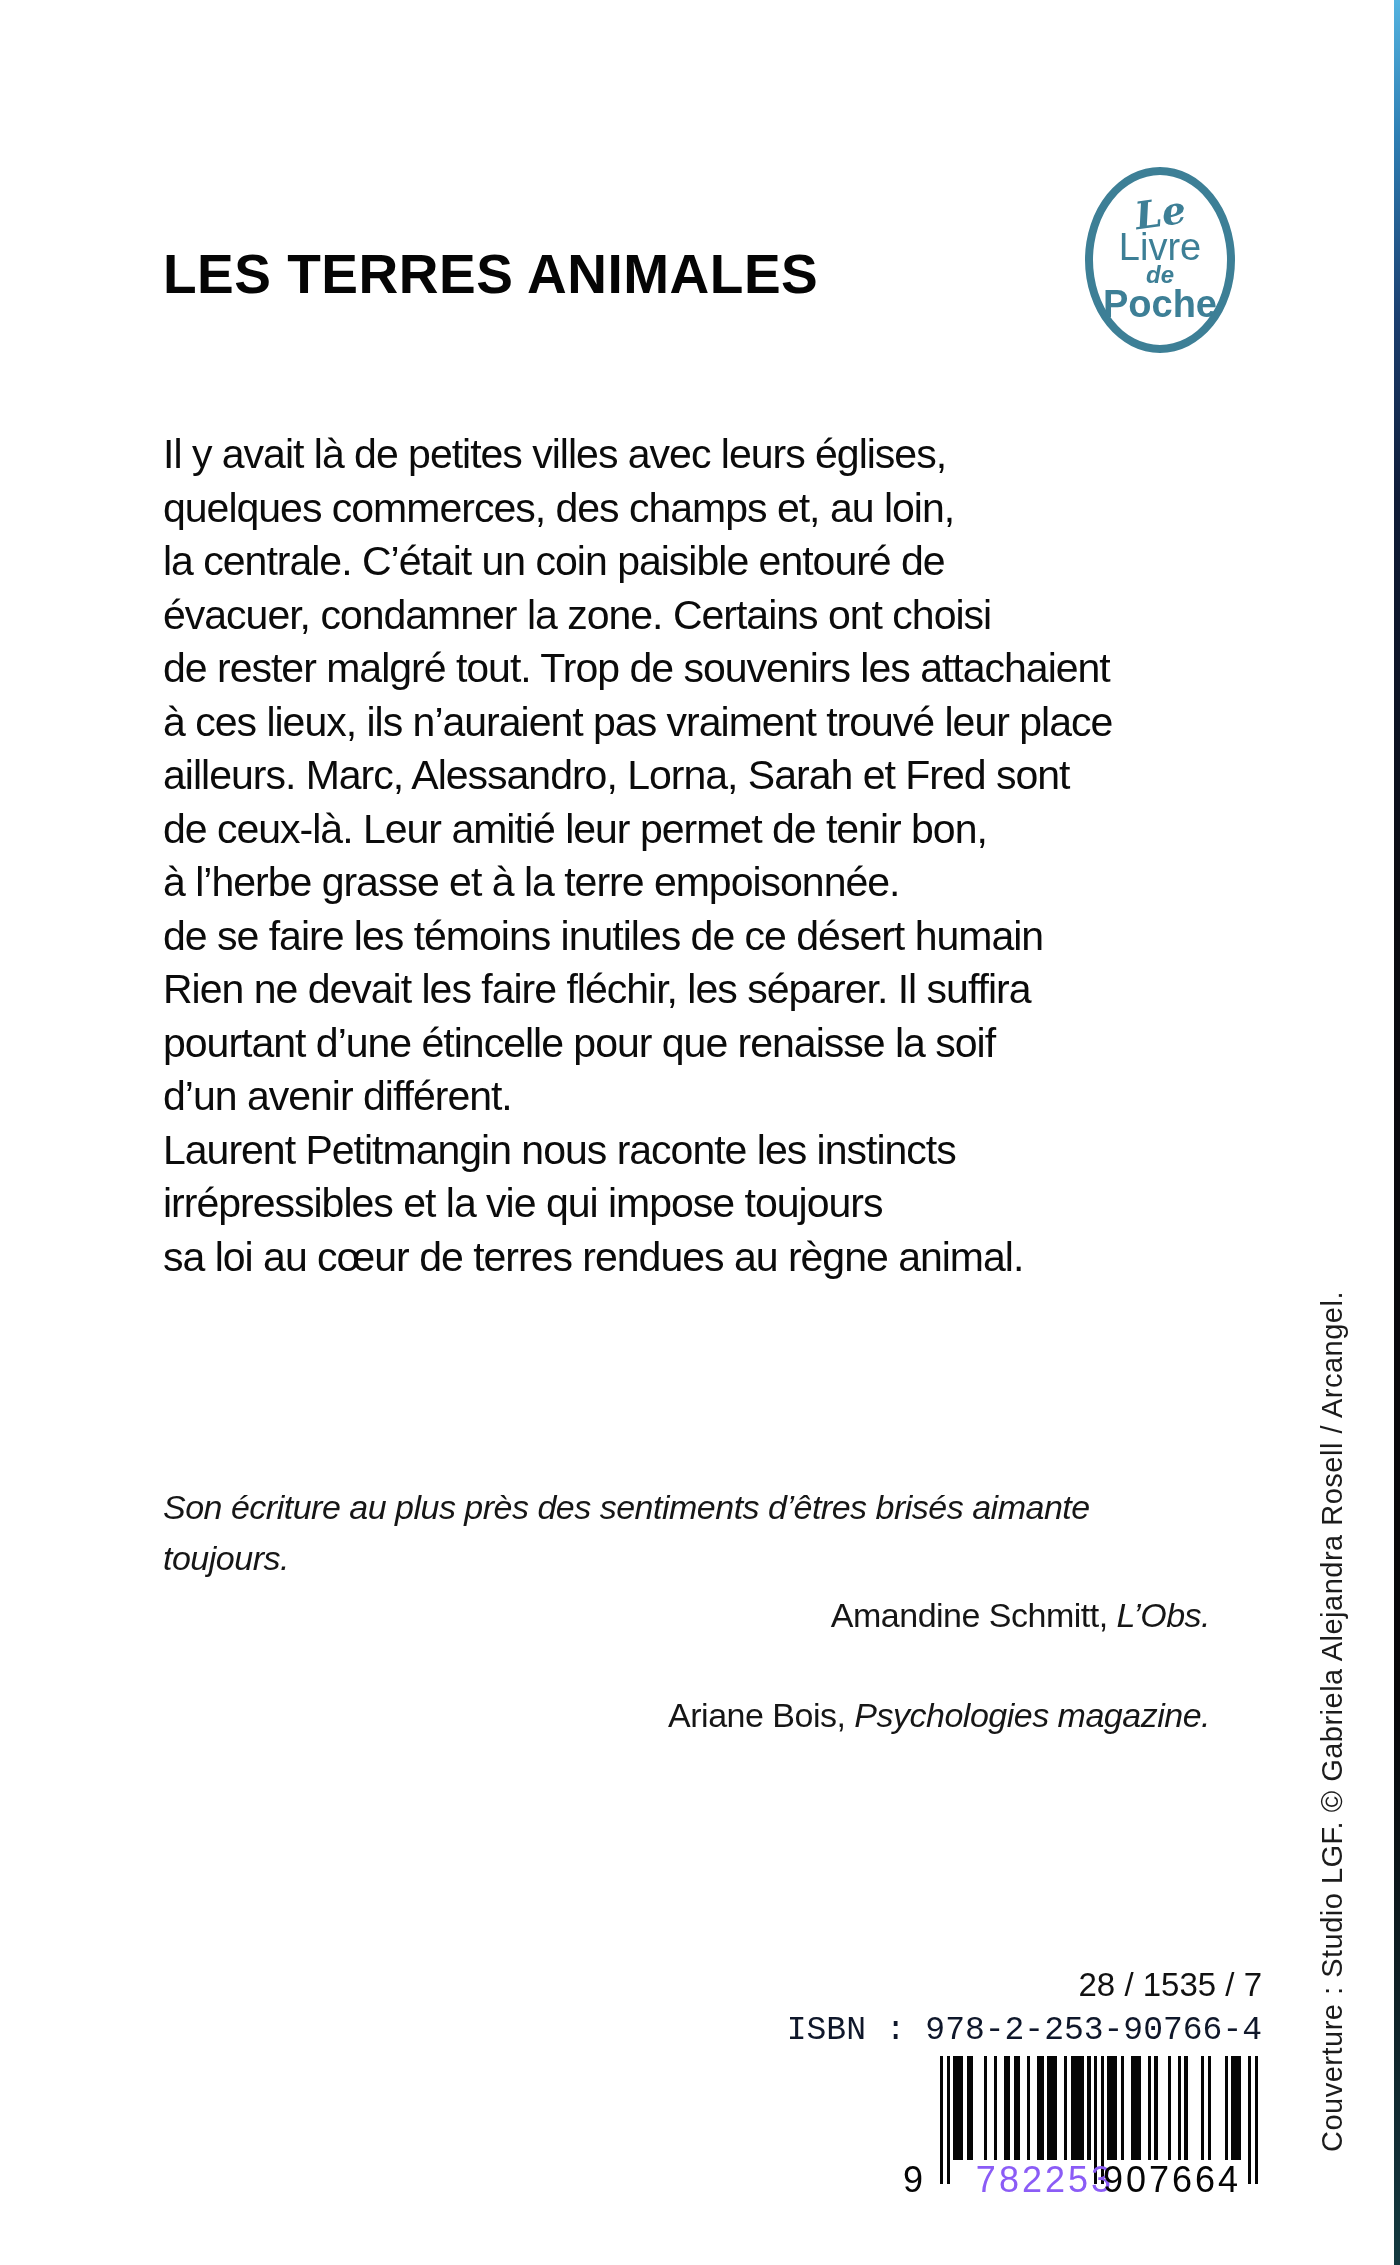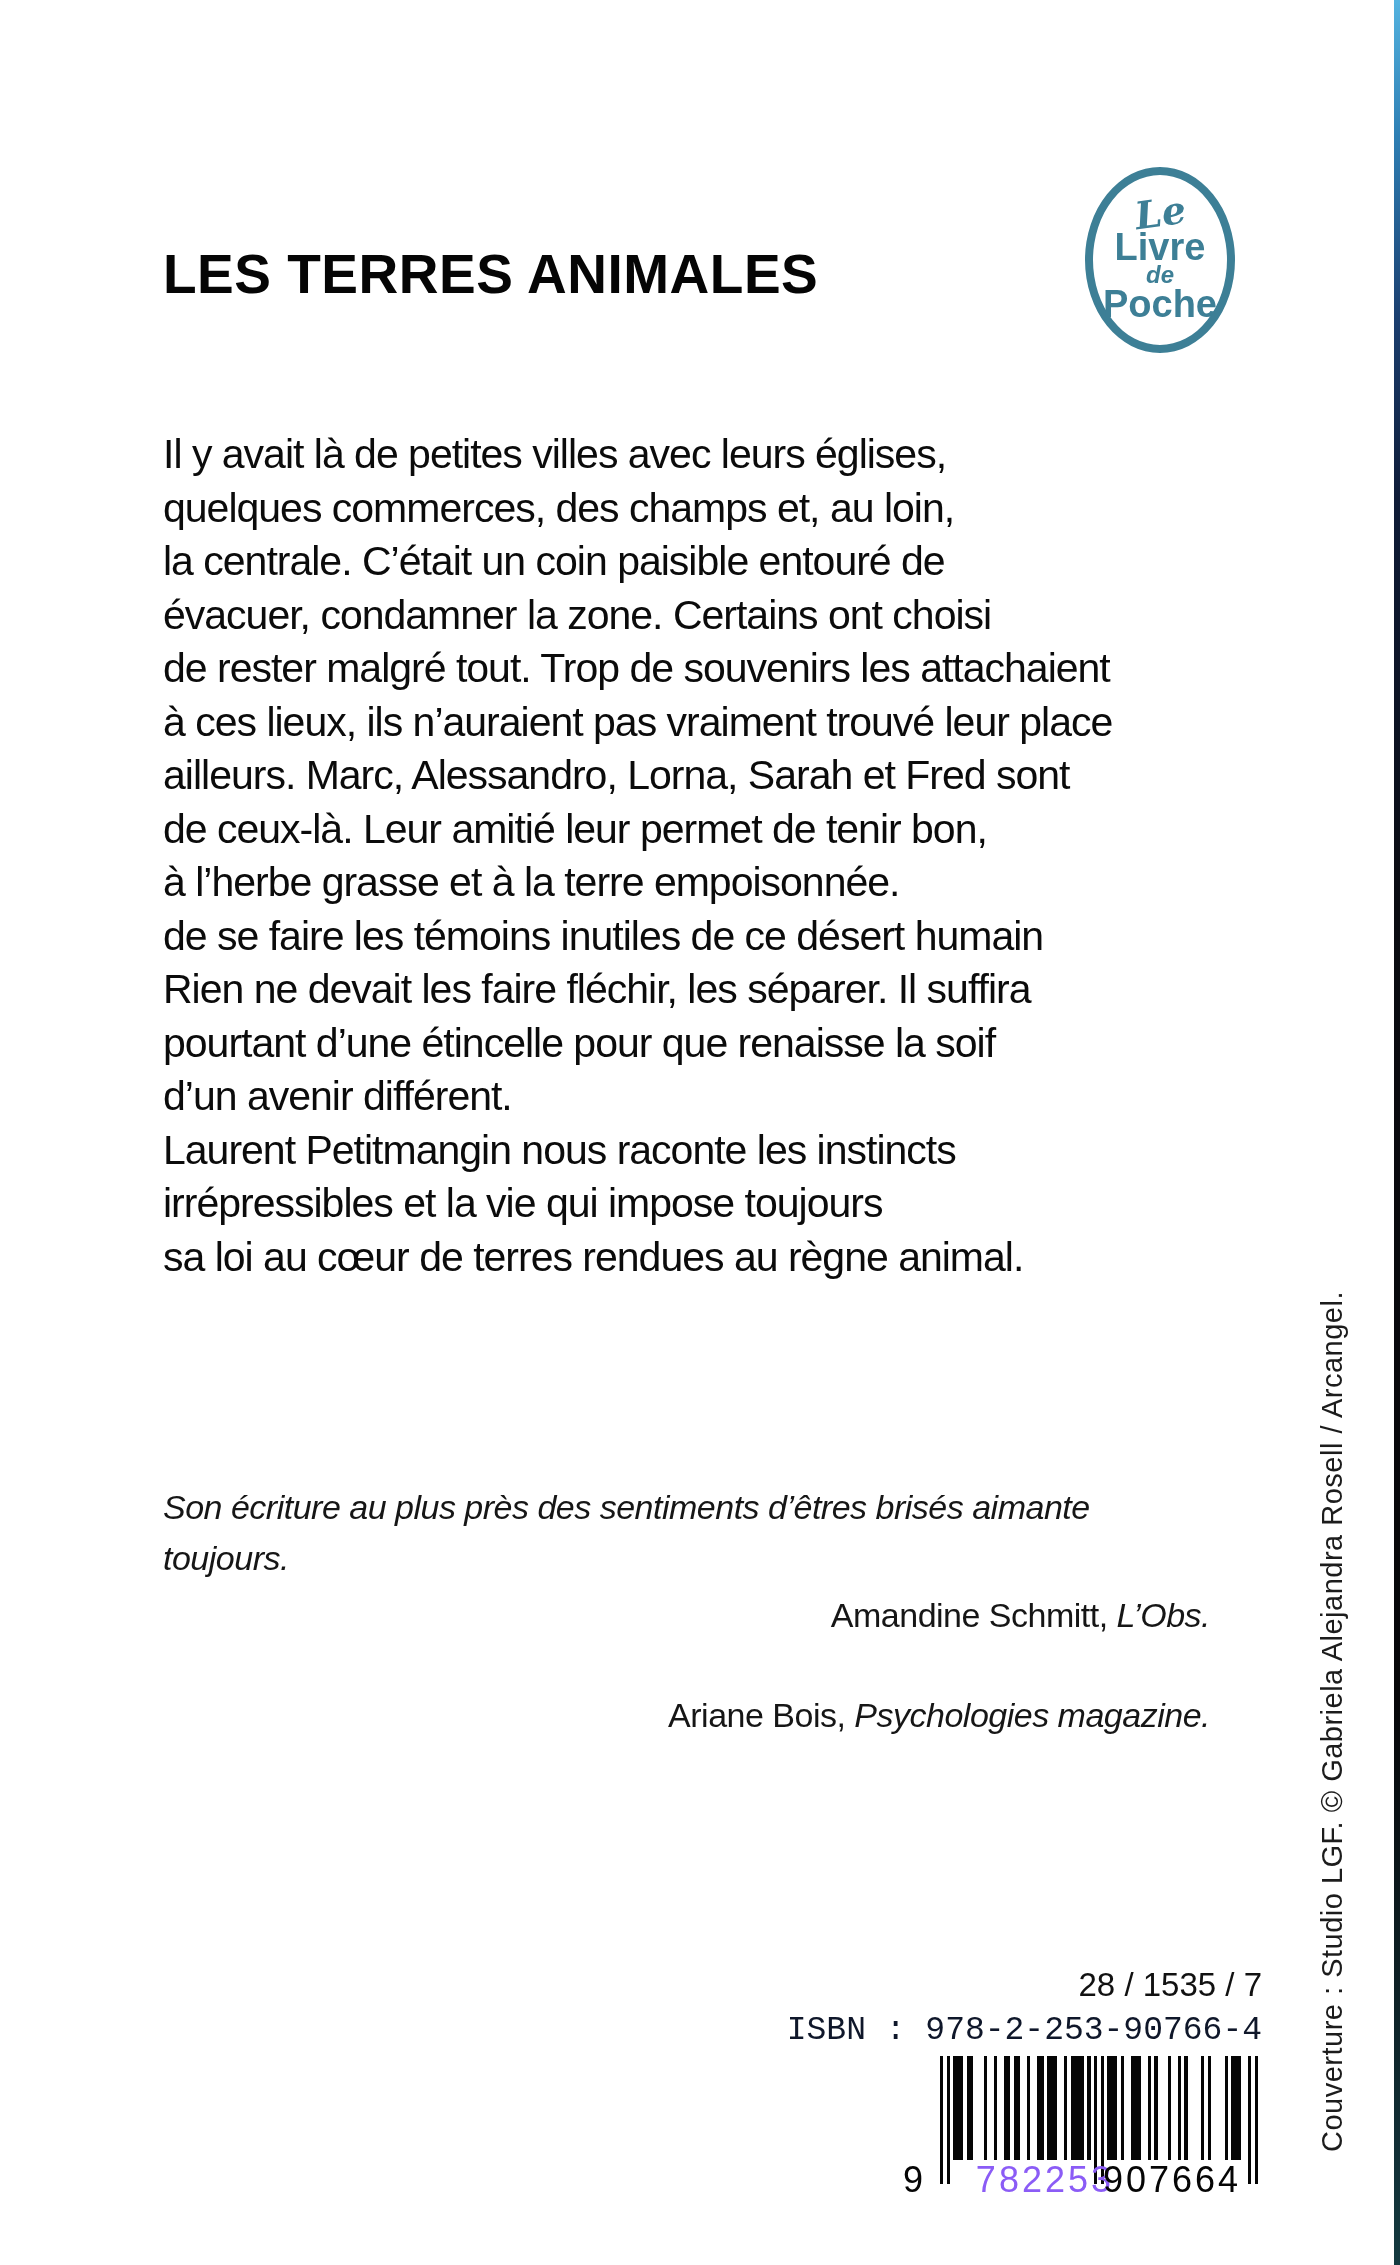--- a/index.html
+++ b/index.html
@@ -28,21 +28,21 @@
     border:8px solid #3d7f96;border-radius:50%;
     box-sizing:border-box;
     display:flex;flex-direction:column;align-items:center;justify-content:center;
     color:#3d7f96;
   }
   .logo .le{
     font-family:"DejaVu Serif", serif;
     font-style:italic;font-weight:700;font-size:38px;line-height:30px;
     transform:rotate(-8deg);margin-bottom:2px;
   }
-  .logo .livre{font-weight:700;font-size:38px;line-height:34px;letter-spacing:0px;}
+  .logo .livre{font-weight:400;font-size:38px;line-height:34px;letter-spacing:0px;}
   .logo .de{font-style:italic;font-weight:700;font-size:24px;line-height:22px;}
   .logo .poche{font-weight:700;font-size:38px;line-height:36px;}
   
   .synopsis{
     position:absolute;left:163px;top:428px;
     font-size:41px;letter-spacing:-1px;line-height:53.5px;
     color:#0b0b0b;white-space:nowrap;
   }
   
   .review1{position:absolute;left:163px;top:1482px;width:1047px;}

